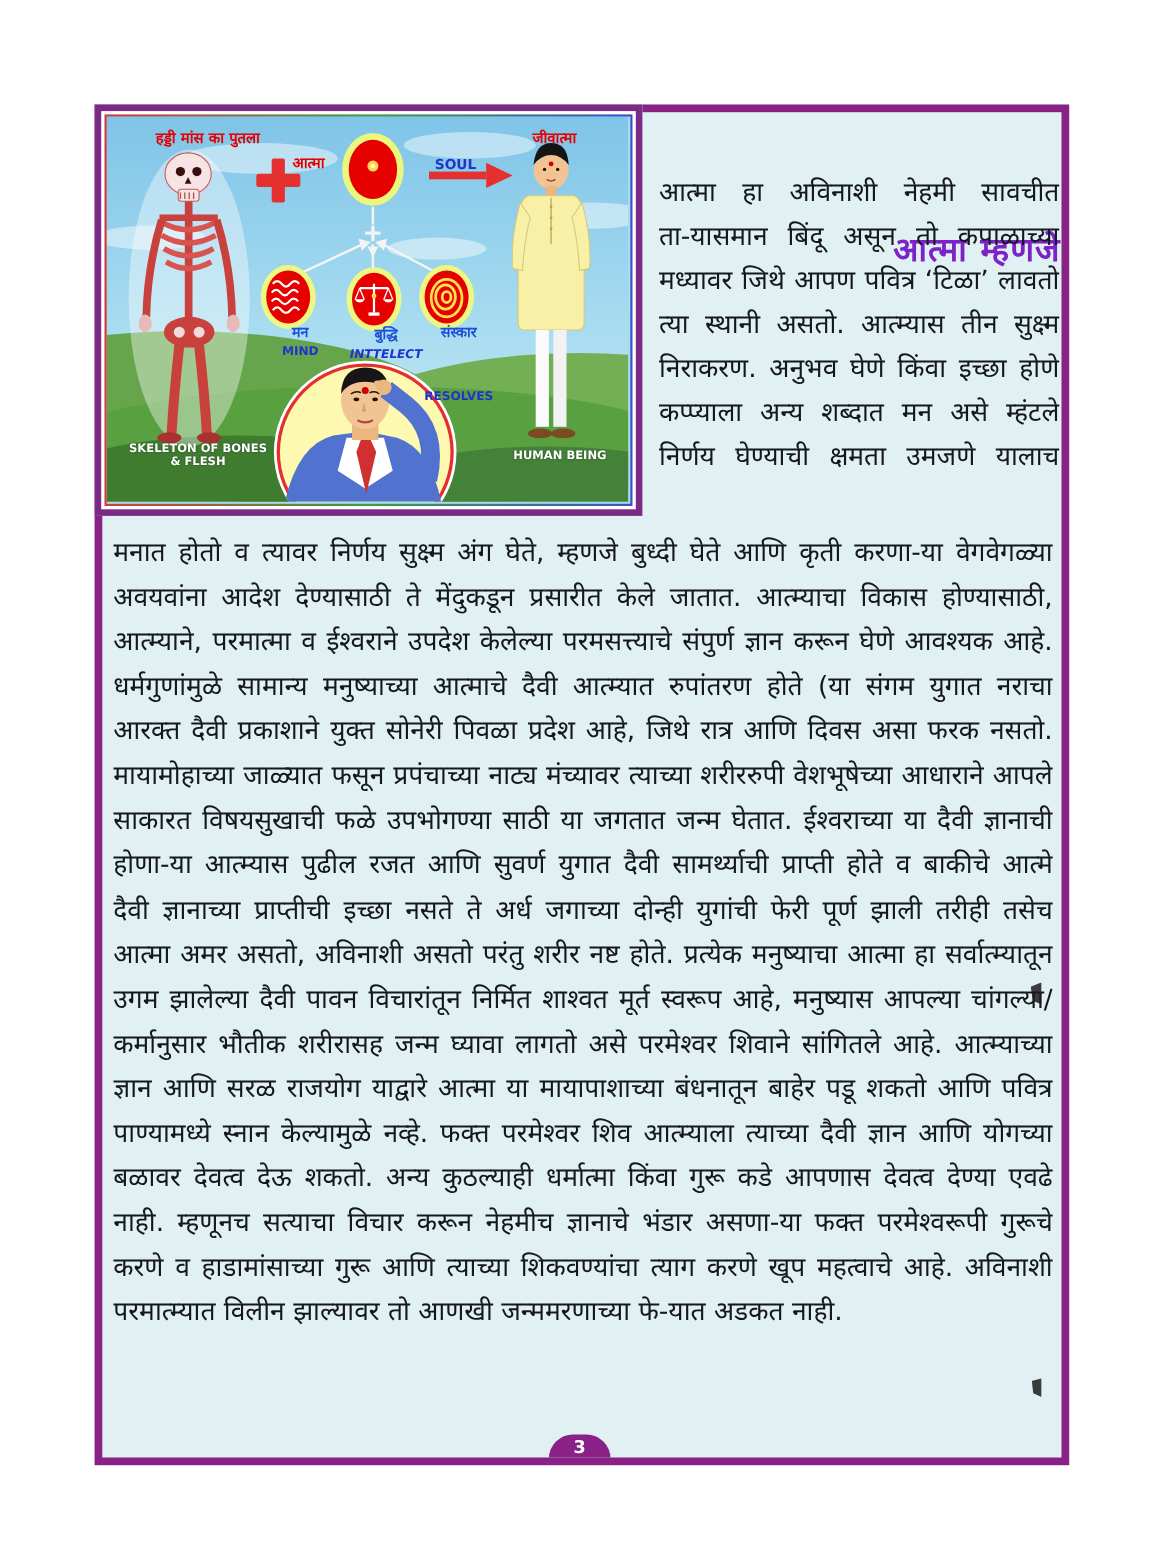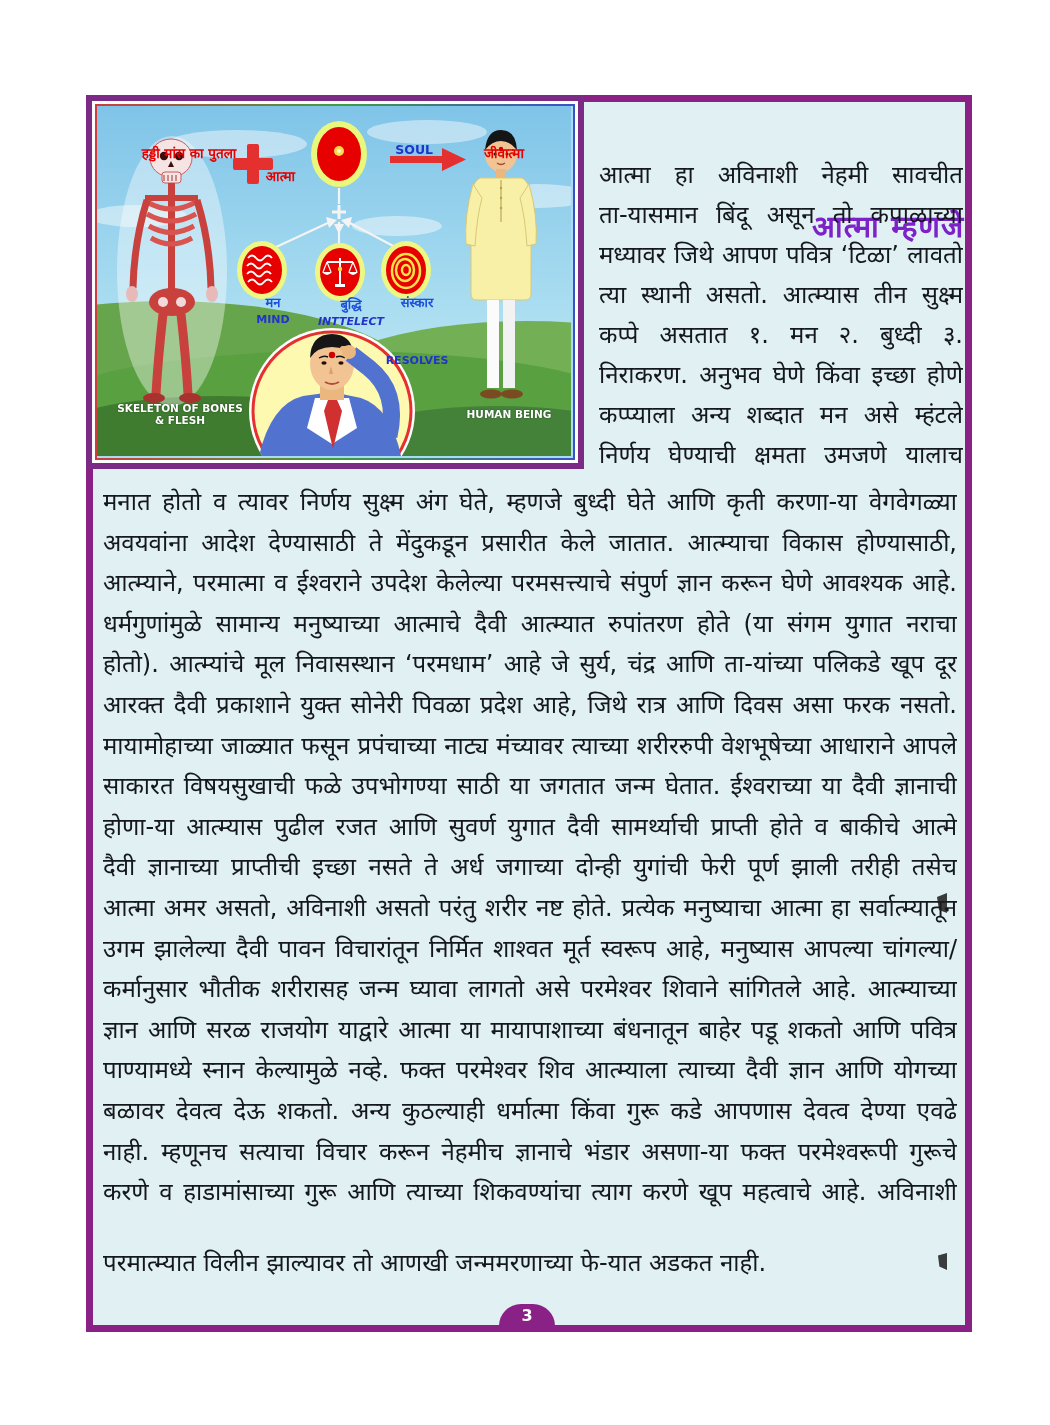--- a/index.html
+++ b/index.html
@@ -10,40 +10,40 @@
            border:7px solid #8a2186; background:#e1f0f3; overflow:hidden; }
 
   .heading { position:absolute; left:681px; top:103px; width:290px; text-align:center;
              font-size:30px; font-weight:bold; color:#7c22c8; letter-spacing:1px; }
 
   .intro { position:absolute; left:599px; top:150px; width:364px; color:#14181c; font-size:24px; }
   .intro .ln { height:40px; line-height:40px; text-align:justify; text-align-last:justify; overflow:hidden; }
 
   .body-text { position:absolute; left:103px; top:477px; width:854px; color:#14181c; font-size:24px; }
   .body-text .ln { height:40.6px; line-height:40.6px; text-align:justify; text-align-last:justify; overflow:hidden; }
-  .body-text .ln.last { text-align-last:left;margin-top:30px; }
+  .body-text .ln.last { text-align-last:left; }
 
   .page-dome { position:absolute; left:499px; top:1304px; width:56px; height:22px;
                background:#8a2186; border-radius:30px 30px 0 0; text-align:center;
                color:#ffffff; font-weight:bold; font-size:16px; line-height:24px; }
 
   .artifact { position:absolute; background:#1b1b1b; border-radius:2px 0 0 3px; opacity:.85; }
   .a1 { left:937px; top:886px; width:10px; height:20px; clip-path:polygon(0 20%,100% 0,100% 100%,20% 85%); }
   .a2 { left:938px; top:1246px; width:9px; height:17px; clip-path:polygon(0 15%,100% 0,100% 100%,15% 80%); }
 
   
   .illustration { position:absolute; left:86px; top:95px; width:498px; height:374px;
                   border:6px solid #7b2a86; background:#ffffff; padding:3px; z-index:5; }
   .rainbow { width:100%; height:100%; padding:2px;
              background:linear-gradient(90deg,#d23b3b,#3f9e3f,#3b51c9); }
   .scene { position:relative; width:100%; height:100%; overflow:hidden; background:#a8dcf0; }
   .scene svg { display:block; }
 
   .ilabel { position:absolute; font-weight:bold; text-align:center; line-height:1.15; }
-  .red-l   { color:#e60000;margin-top:27px; }
+  .red-l   { color:#e60000; }
   .blue-l  { color:#2233cc; }
   .maroon-l{ color:#1d4ed8; }
   .white-l { color:#ffffff; text-shadow:0 0 2px rgba(0,0,0,.45); }
 
   .lbl-skel-title { left:22px;  top:13px;  width:140px; font-size:13.5px; }
   .lbl-jivatma    { left:352px; top:13px;  width:110px; font-size:13.5px; }
   .lbl-atma       { left:140px; top:36px;  width:58px;  font-size:13.5px; text-align:right; }
   .lbl-soul       { left:276px; top:37px;  width:60px;  font-size:12.5px; text-align:right; }
   .lbl-mind-h     { left:136px; top:190px; width:80px;  font-size:13px; }
   .lbl-mind-e     { left:136px; top:208px; width:80px;  font-size:11px; }
@@ -58,32 +58,30 @@
 <body>
 
 <div class="frame">
   <div class="heading">आत्मा म्हणजे काय</div>
 
   <div class="intro" style="position:absolute; left:506px; top:53px; width:364px;">
     <div class="ln">आत्मा हा अविनाशी नेहमी सावचीत अतिसुक्ष्म</div>
     <div class="ln">ता-यासमान बिंदू असून तो कपाळाच्या अगदी</div>
     <div class="ln">मध्यावर जिथे आपण पवित्र ‘टिळा’ लावतो</div>
     <div class="ln">त्या स्थानी असतो. आत्म्यास तीन सुक्ष्म</div>
-    <div class="ln">कप्पे असतात १. मन २. बुध्दी ३.</div>
     <div class="ln">निराकरण. अनुभव घेणे किंवा इच्छा होणे या</div>
     <div class="ln">कप्प्याला अन्य शब्दात मन असे म्हंटले जाते,</div>
     <div class="ln">निर्णय घेण्याची क्षमता उमजणे यालाच बुध्दी</div>
   </div>
 
   <div class="body-text" style="position:absolute; left:10px; top:380px; width:854px;">
     <div class="ln">मनात होतो व त्यावर निर्णय सुक्ष्म अंग घेते, म्हणजे बुध्दी घेते आणि कृती करणा-या वेगवेगळ्या</div>
     <div class="ln">अवयवांना आदेश देण्यासाठी ते मेंदुकडून प्रसारीत केले जातात. आत्म्याचा विकास होण्यासाठी, प्रत्येक</div>
     <div class="ln">आत्म्याने, परमात्मा व ईश्वराने उपदेश केलेल्या परमसत्त्याचे संपुर्ण ज्ञान करून घेणे आवश्यक आहे. याच</div>
     <div class="ln">धर्मगुणांमुळे सामान्य मनुष्याच्या आत्माचे दैवी आत्म्यात रुपांतरण होते (या संगम युगात नराचा नारायण</div>
-    <div class="ln">होतो). आत्म्यांचे मूल निवासस्थान ‘परमधाम’ आहे जे सुर्य, चंद्र आणि ता-यांच्या पलिकडे खूप दूर</div>
     <div class="ln">आरक्त दैवी प्रकाशाने युक्त सोनेरी पिवळा प्रदेश आहे, जिथे रात्र आणि दिवस असा फरक नसतो. आत्मा</div>
     <div class="ln">मायामोहाच्या जाळ्यात फसून प्रपंचाच्या नाट्य मंच्यावर त्याच्या शरीररुपी वेशभूषेच्या आधाराने आपले पात्र</div>
     <div class="ln">साकारत विषयसुखाची फळे उपभोगण्या साठी या जगतात जन्म घेतात. ईश्वराच्या या दैवी ज्ञानाची प्राप्ती</div>
     <div class="ln">होणा-या आत्म्यास पुढील रजत आणि सुवर्ण युगात दैवी सामर्थ्याची प्राप्ती होते व बाकीचे आत्मे ज्यांस</div>
     <div class="ln">दैवी ज्ञानाच्या प्राप्तीची इच्छा नसते ते अर्ध जगाच्या दोन्ही युगांची फेरी पूर्ण झाली तरीही तसेच राहतात.</div>
     <div class="ln">आत्मा अमर असतो, अविनाशी असतो परंतु शरीर नष्ट होते. प्रत्येक मनुष्याचा आत्मा हा सर्वात्म्यातून</div>
     <div class="ln">उगम झालेल्या दैवी पावन विचारांतून निर्मित शाश्वत मूर्त स्वरूप आहे, मनुष्यास आपल्या चांगल्या/वाईट</div>
     <div class="ln">कर्मानुसार भौतीक शरीरासह जन्म घ्यावा लागतो असे परमेश्वर शिवाने सांगितले आहे. आत्म्याच्या दैवी</div>
     <div class="ln">ज्ञान आणि सरळ राजयोग याद्वारे आत्मा या मायापाशाच्या बंधनातून बाहेर पडू शकतो आणि पवित्र</div>
     <div class="ln">पाण्यामध्ये स्नान केल्यामुळे नव्हे. फक्त परमेश्वर शिव आत्म्याला त्याच्या दैवी ज्ञान आणि योगच्या</div>

